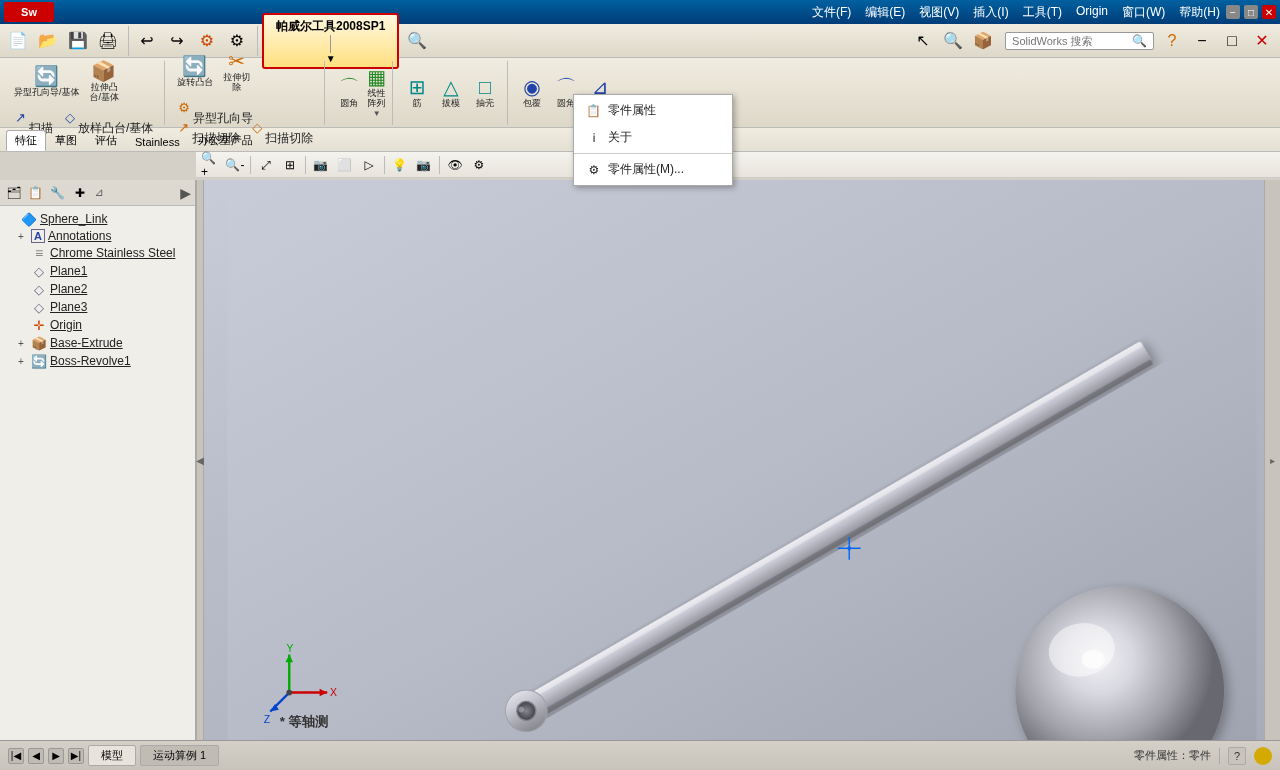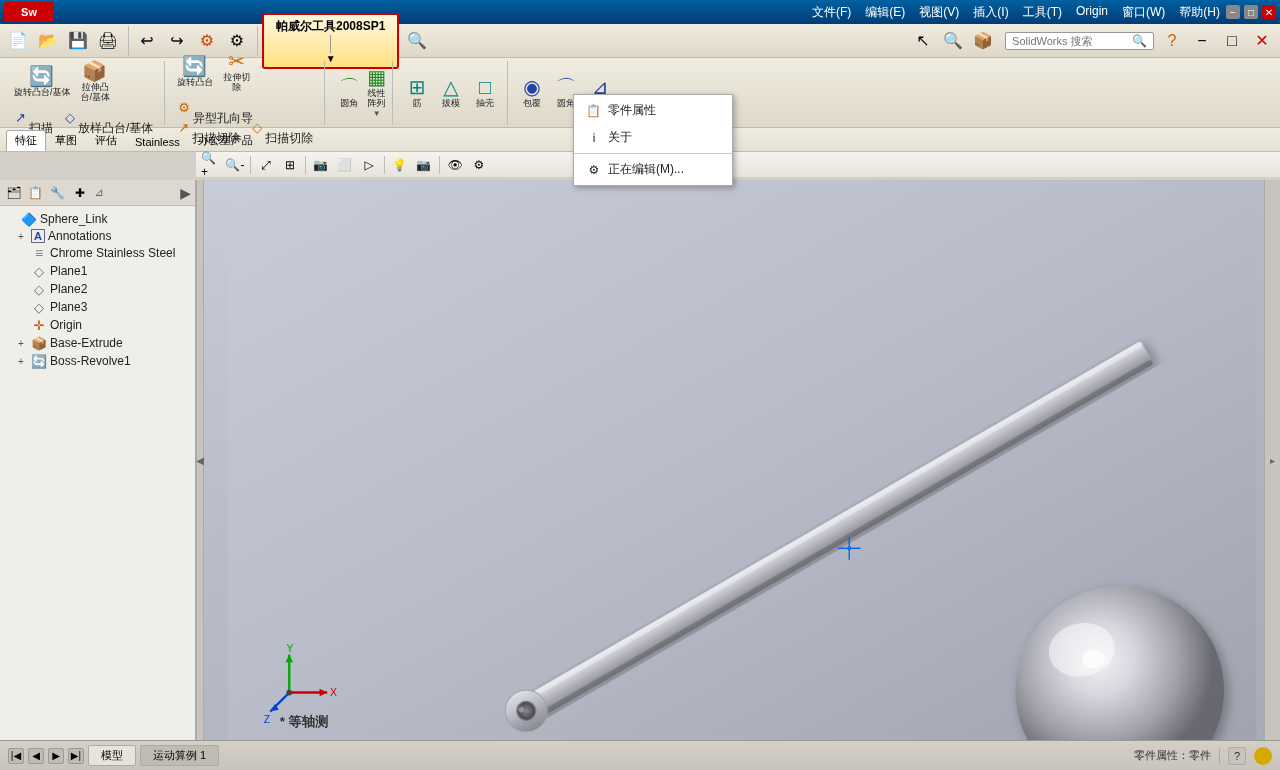--- a/index.html
+++ b/index.html
@@ -51,21 +51,21 @@
     #left-panel-toolbar { display: flex; align-items: center; padding: 2px 4px; background: #ddd9d0; border-bottom: 1px solid #bbb; gap: 2px; height: 26px; }
     .lp-btn { width: 20px; height: 18px; display: flex; align-items: center; justify-content: center; cursor: pointer; border: 1px solid transparent; border-radius: 2px; font-size: 12px; }
     .filter-icon { width: 14px; height: 14px; background: transparent; display: flex; align-items: center; justify-content: center; font-size: 11px; color: #666; }
     .expand-btn { margin-left: auto; cursor: pointer; font-size: 14px; color: #555; }
 
     
     #feature-tree { flex: 1; overflow-y: auto; padding: 4px 0; background: #f0eee8; }
     .tree-item { display: flex; align-items: center; padding: 1px 4px; cursor: pointer; gap: 3px; font-size: 12px; color: #222; white-space: nowrap; }
     .tree-expander { width: 14px; height: 14px; display: flex; align-items: center; justify-content: center; font-size: 10px; color: #555; }
     .tree-icon { width: 16px; height: 16px; display: flex; align-items: center; justify-content: center; font-size: 13px; flex-shrink: 0; }
-    .tree-label { font-size: 12px; }
+    .tree-label { font-size: 12px; text-decoration: underline; }
     .indent-1 { padding-left: 14px; }
 
     
     #collapse-handle {
       width: 8px; background: #c8c4bc; border-left: 1px solid #aaa; border-right: 1px solid #aaa;
       cursor: col-resize; display: flex; align-items: center; justify-content: center;
     }
     .collapse-arrow { font-size: 10px; color: #666; }
 
     
@@ -236,21 +236,21 @@
       </div>
   </div>
 </div>
 
 <div id="feature-toolbar">
 
   <div class="feat-group">
     <div class="feat-row">
       <div class="feat-btn">
         <div class="feat-icon icon-blue">🔄</div>
-        <div class="feat-label">旋转凸台/基体</div>
+        <div class="feat-label">异型孔向导/基体</div>
       </div>
       <div class="feat-btn">
         <div class="feat-icon icon-blue">📦</div>
         <div class="feat-label">拉伸凸<br>台/基体</div>
       </div>
     </div>
     <div class="feat-row" style="margin-top:2px;">
       <div class="feat-btn-small">
         <span class="feat-small-icon icon-blue">↗</span>
         <span class="feat-small-label">扫描</span>
@@ -541,21 +541,21 @@
     <div class="menu-icon">📋</div>
     <span>零件属性</span>
   </div>
   <div class="menu-item">
     <div class="menu-icon">ℹ</div>
     <span>关于</span>
   </div>
   <div class="menu-separator"></div>
   <div class="menu-item">
     <div class="menu-icon">⚙</div>
-    <span>正在编辑(M)...</span>
+    <span>零件属性(M)...</span>
   </div>
 </div>
 
 <div id="statusbar" style="position:absolute; bottom:0; left:0; right:0; height:30px; background:linear-gradient(180deg,#d4d0c8 0%,#c8c4bc 100%); border-top:1px solid #999; display:flex; align-items:center; justify-content:space-between; padding:0 8px;">
   <div style="display:flex; align-items:center; gap:4px;">
 
     <div class="nav-btn">|◀</div>
     <div class="nav-btn">◀</div>
     <div class="nav-btn">▶</div>
     <div class="nav-btn">▶|</div>

